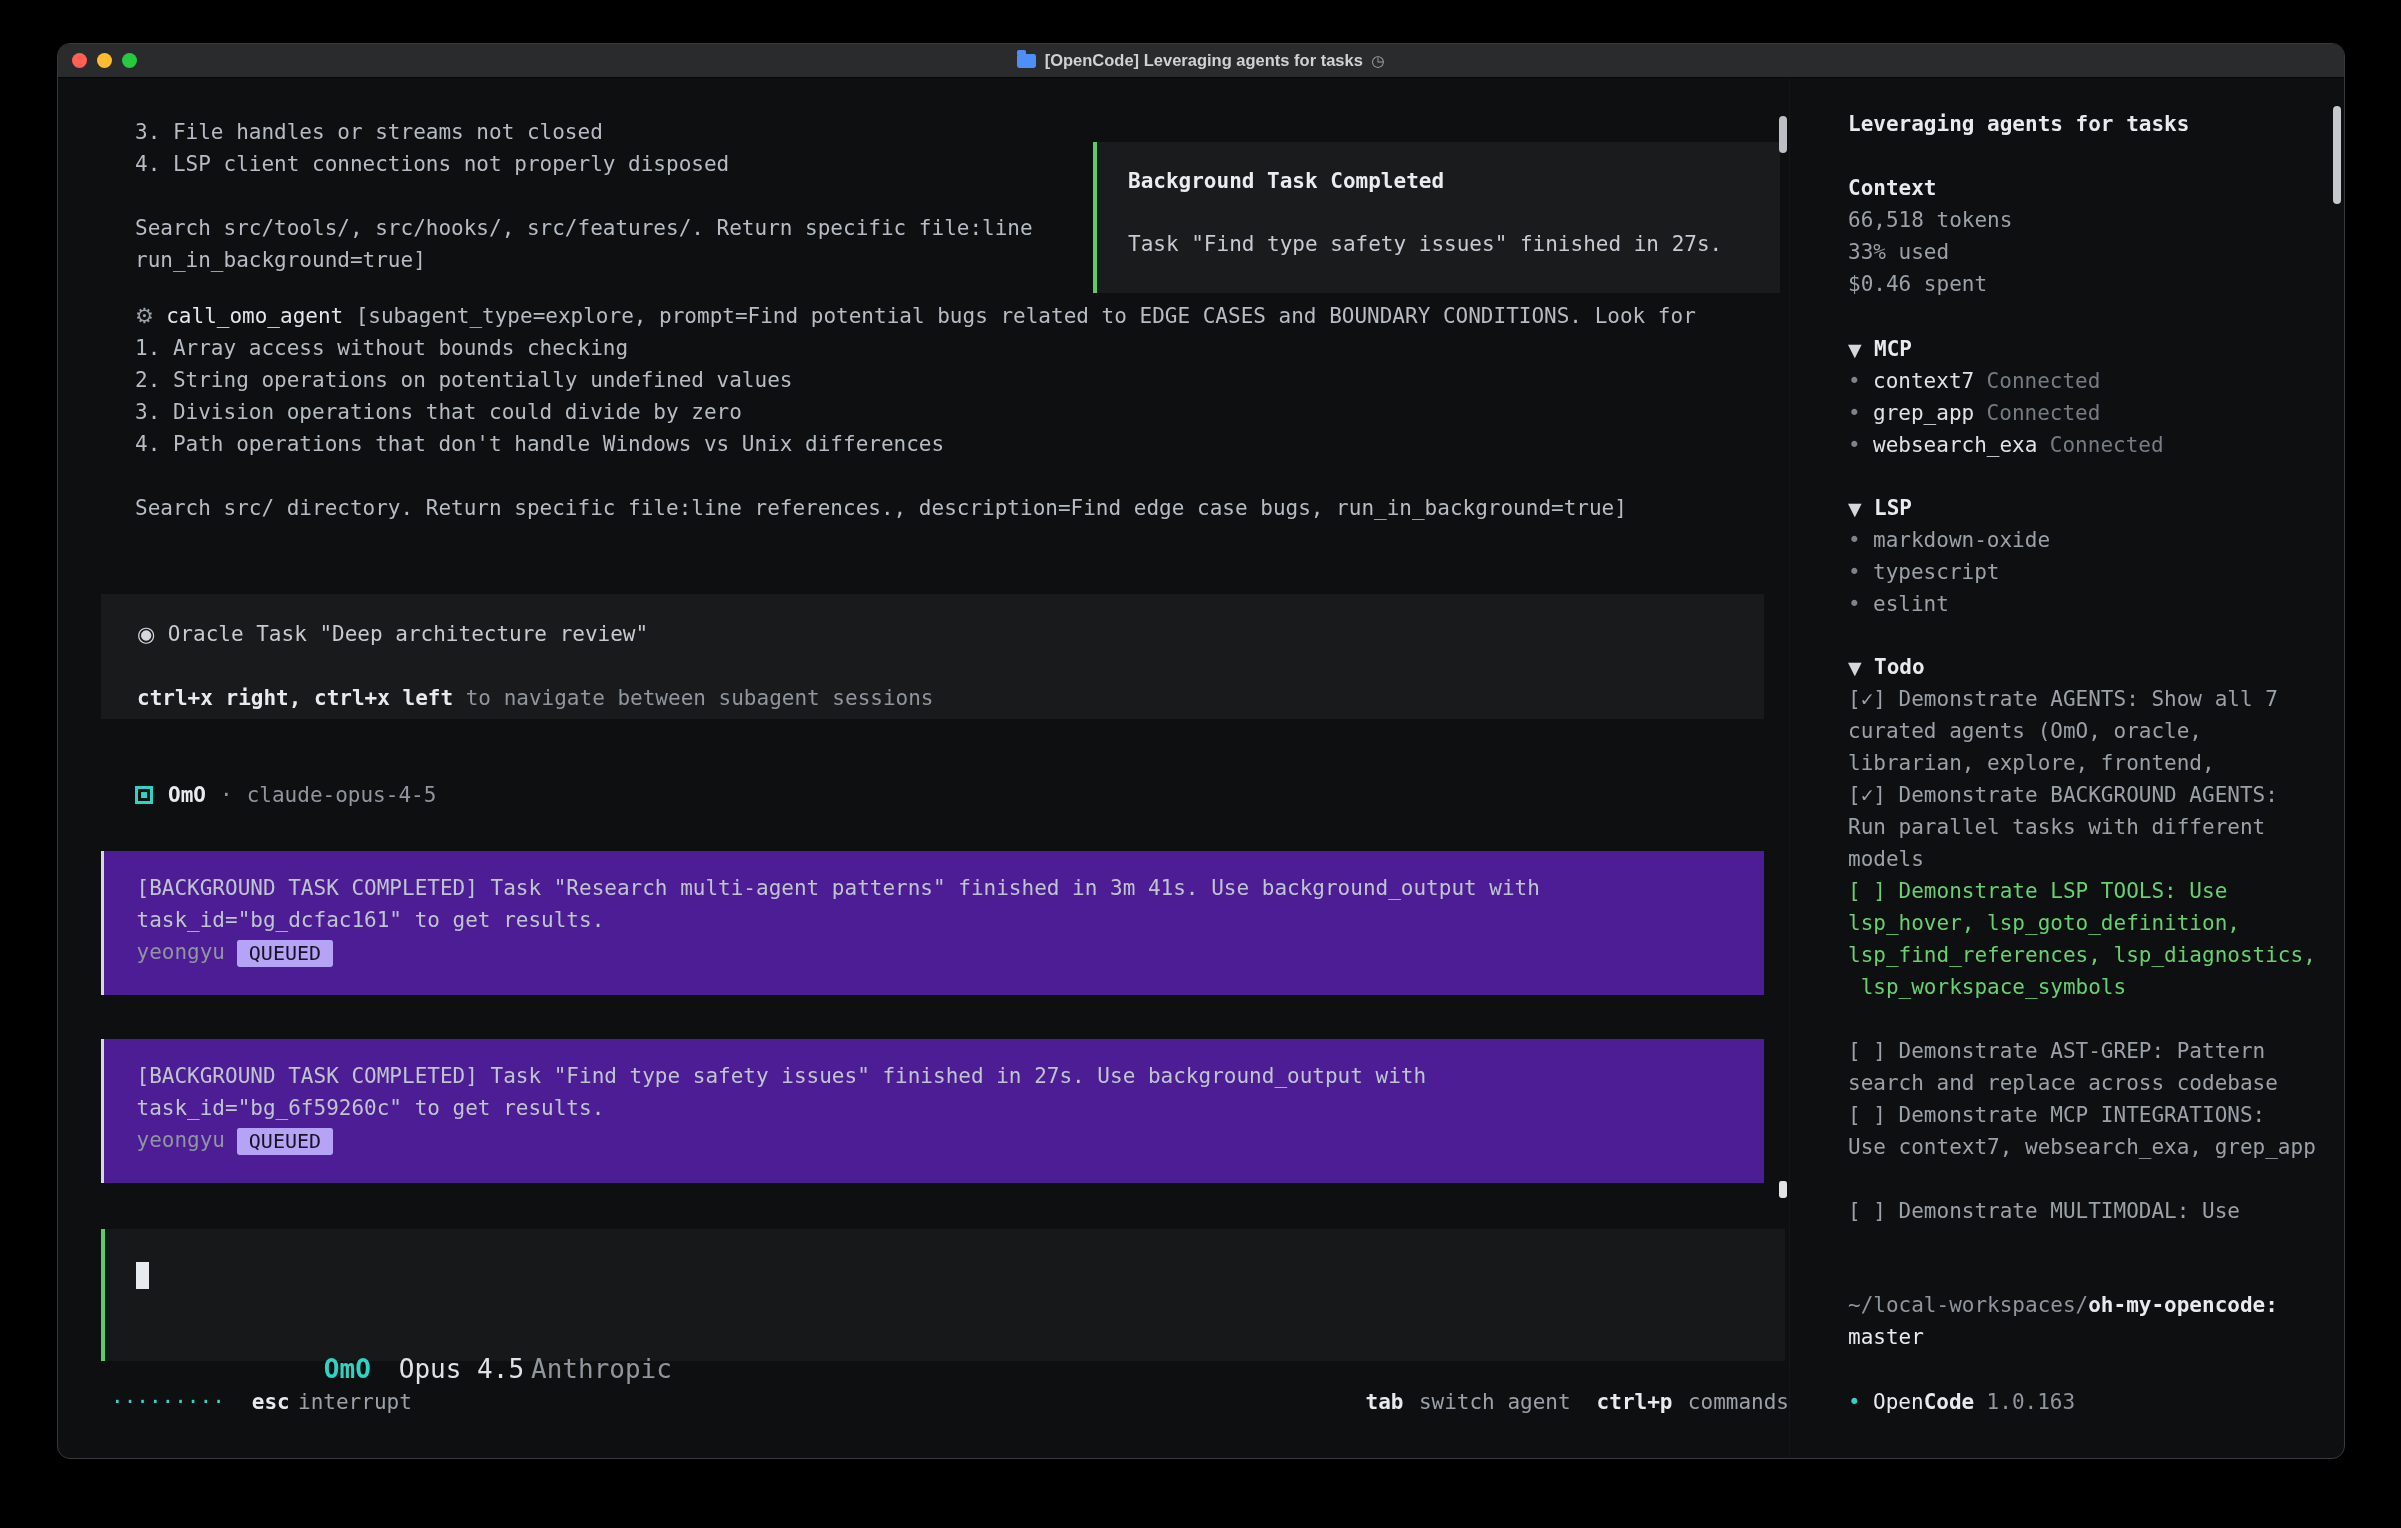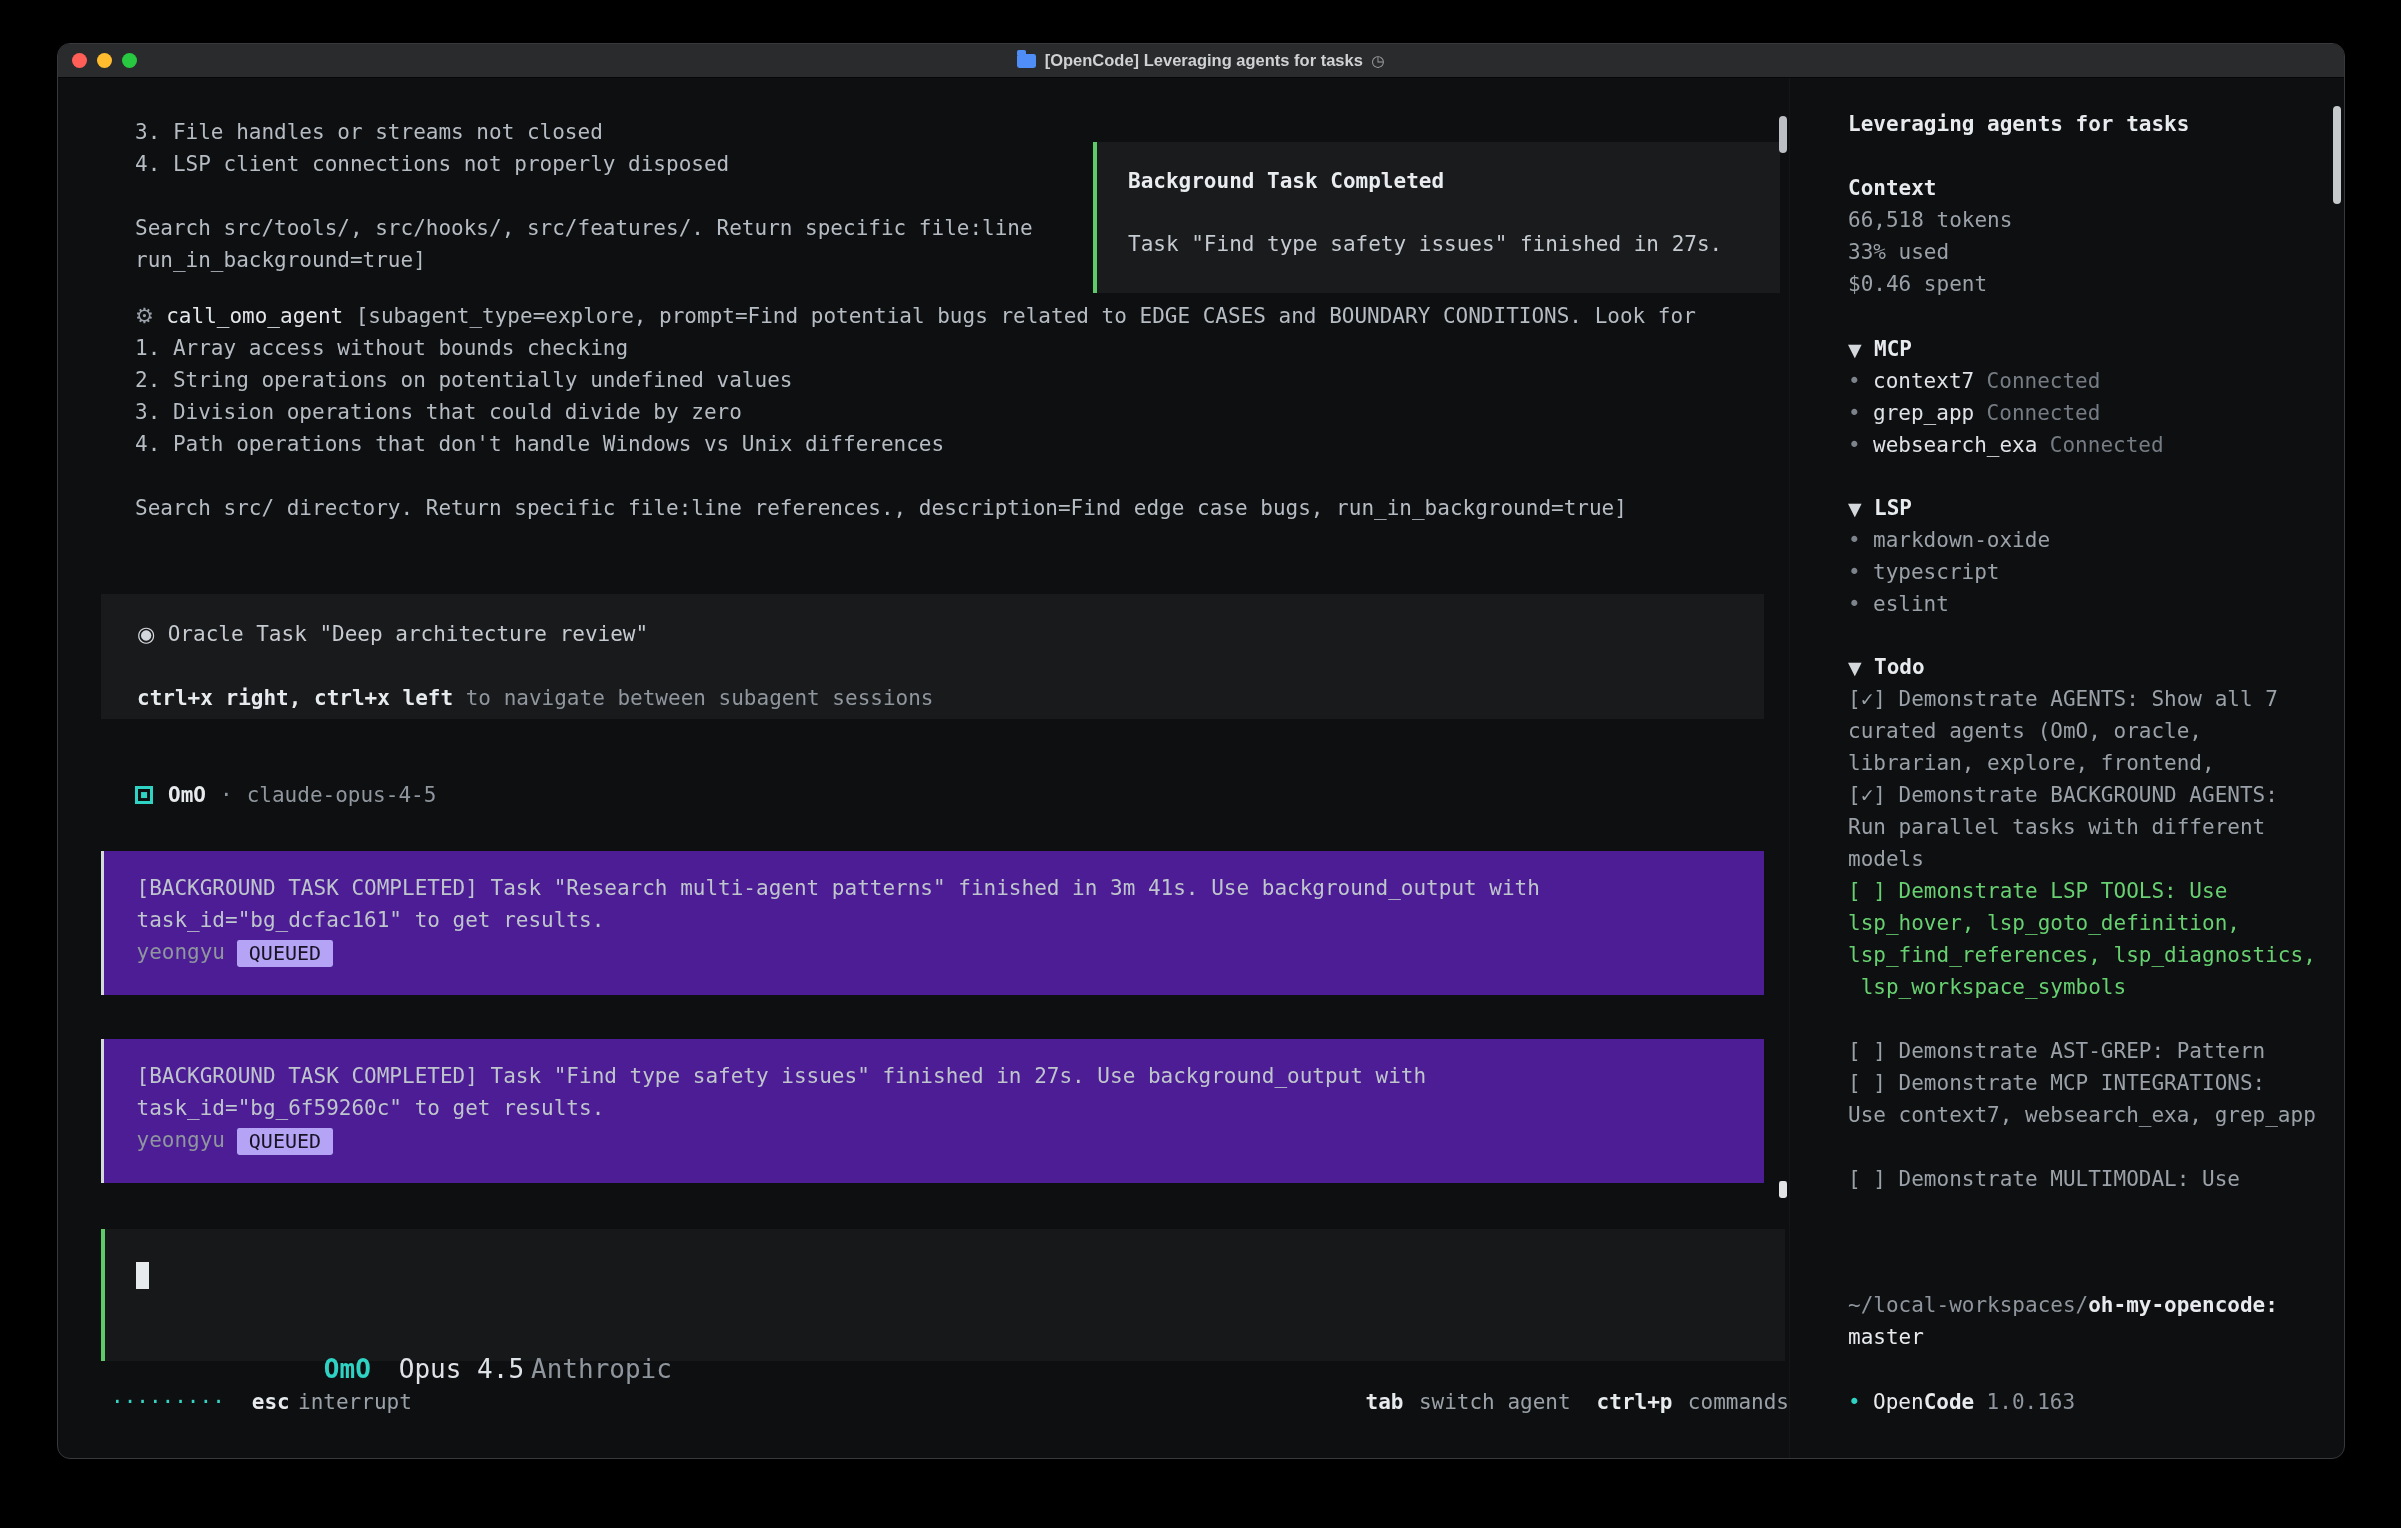--- a/index.html
+++ b/index.html
@@ -241,20 +241,21 @@
           <div class="sline">librarian, explore, frontend,</div>
           <div class="sline">[✓] Demonstrate BACKGROUND AGENTS:</div>
           <div class="sline">Run parallel tasks with different</div>
           <div class="sline">models</div>
           <div class="sline green">[ ] Demonstrate LSP TOOLS: Use</div>
           <div class="sline green">lsp_hover, lsp_goto_definition,</div>
           <div class="sline green">lsp_find_references, lsp_diagnostics,</div>
           <div class="sline green"> lsp_workspace_symbols</div>
           <div class="sline"></div>
           <div class="sline">[ ] Demonstrate AST-GREP: Pattern</div>
+          <div class="sline">search and replace across codebase</div>
           <div class="sline">[ ] Demonstrate MCP INTEGRATIONS:</div>
           <div class="sline">Use context7, websearch_exa, grep_app</div>
           <div class="sline"></div>
           <div class="sline">[ ] Demonstrate MULTIMODAL: Use</div>
         </div>
 
         <div class="sgroup s-path">
           <div class="sline"><span class="s-path-prefix">~/local-workspaces/</span><span class="s-repo">oh-my-opencode:</span></div>
           <div class="sline s-branch">master</div>
         </div>

